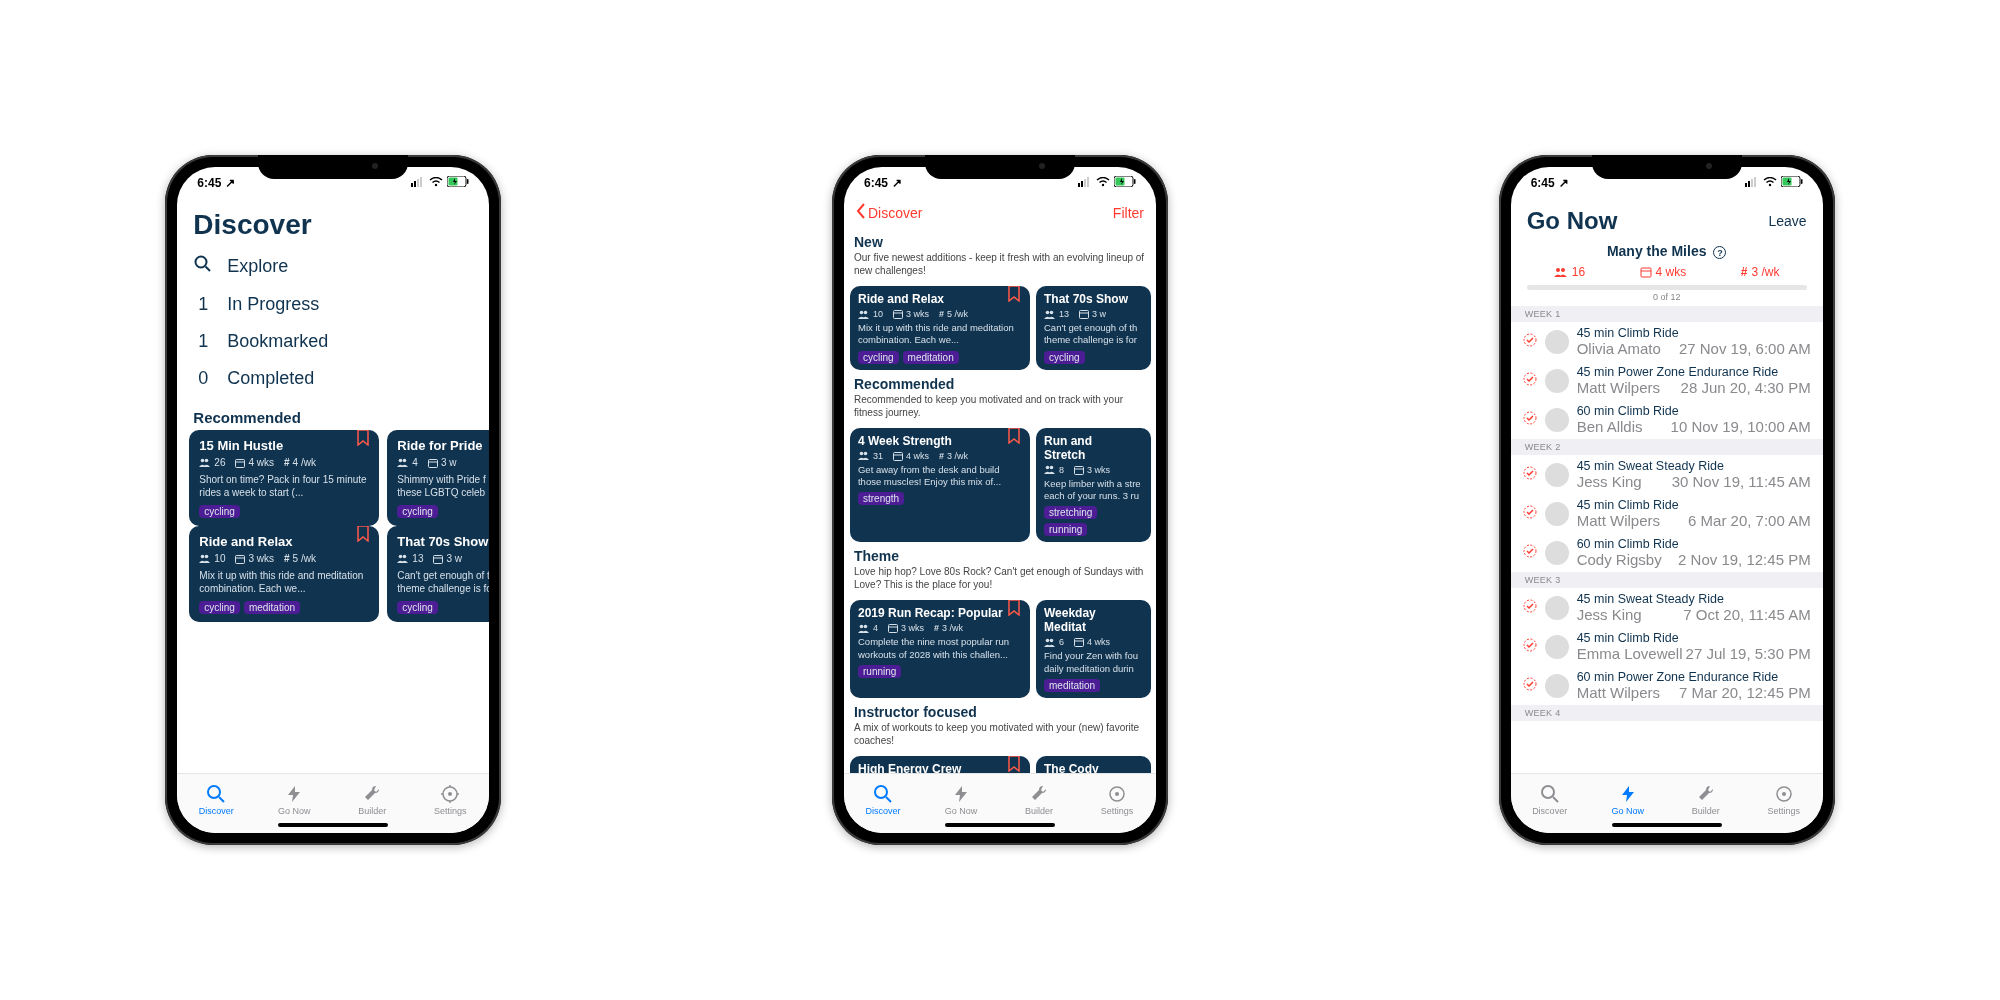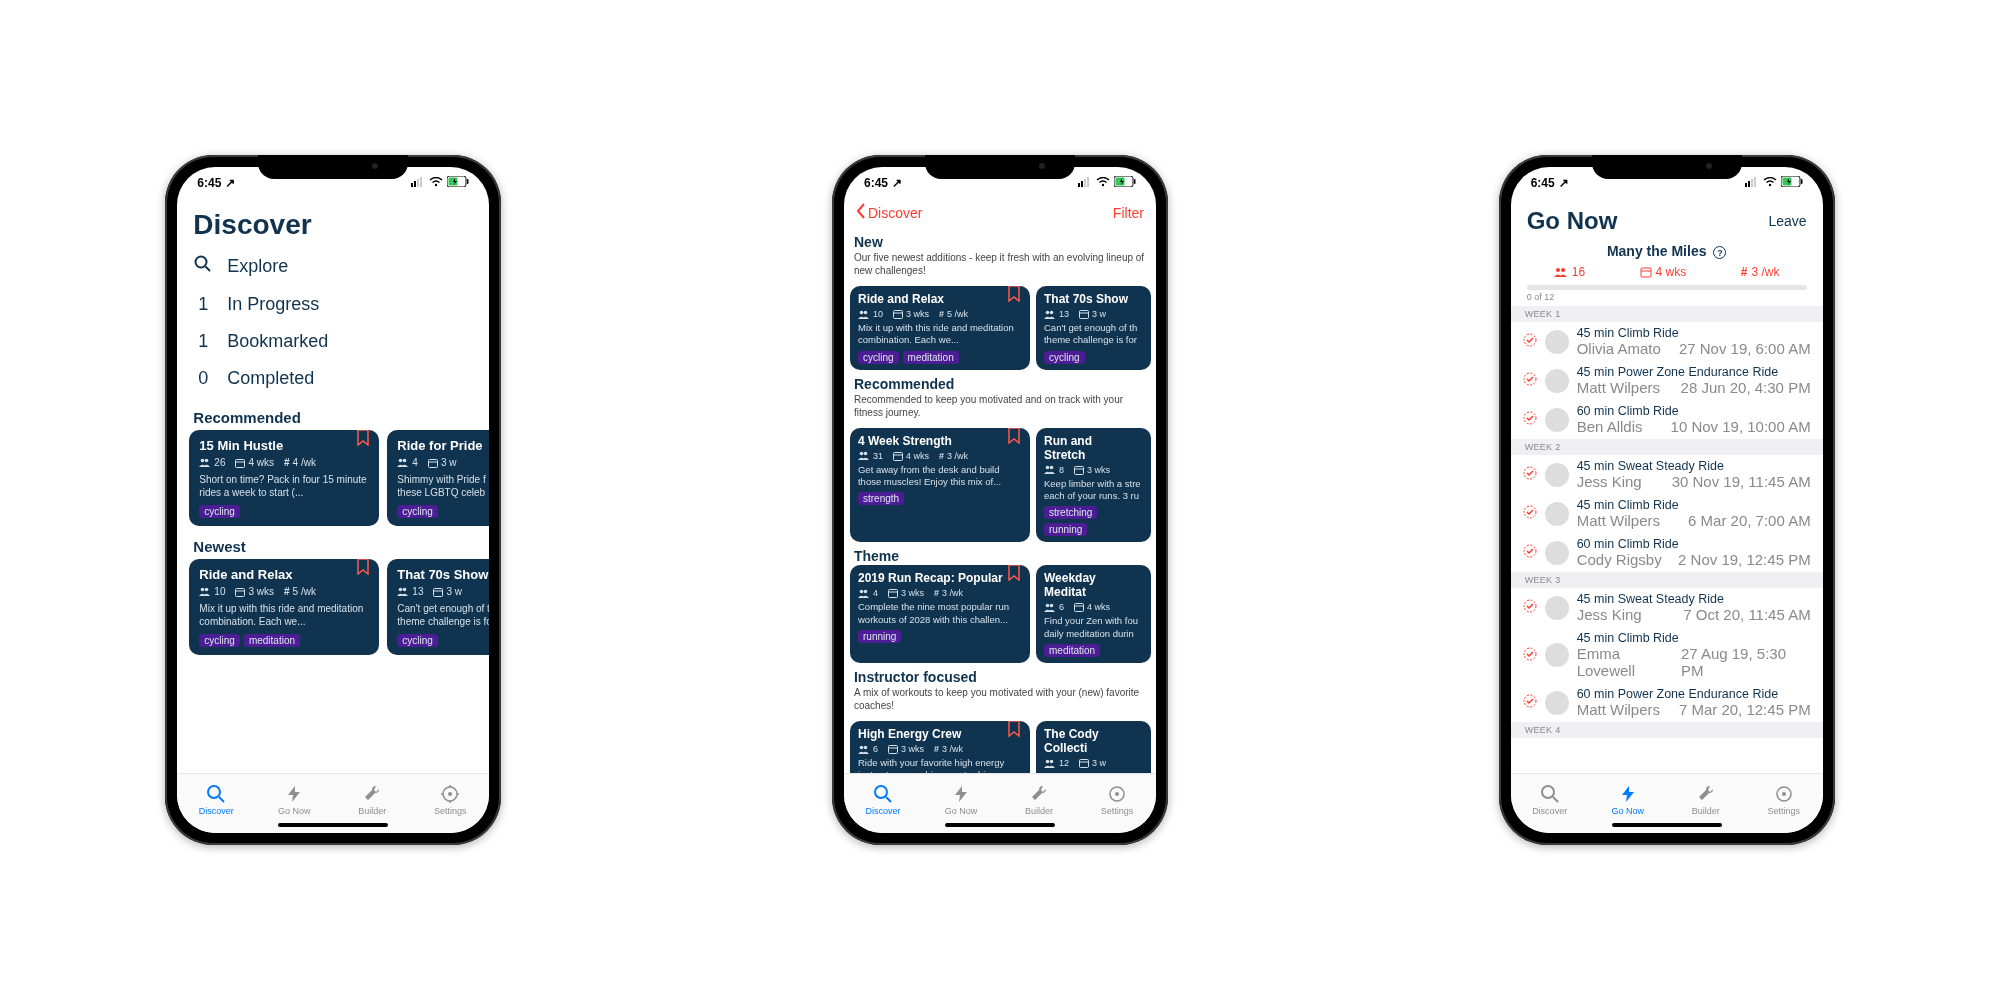--- a/index.html
+++ b/index.html
@@ -237,21 +237,21 @@
   .progress-wrap {
     padding: 2px 16px 4px;
     position:relative;
   }
   .progress-bar {
     height:5px;
     background:#e6e6e6;
     border-radius:3px;
   }
   .progress-text {
-    text-align:left;
+    text-align:center;
     font-size:9px;
     color:#888;
     margin-top:2px;
   }
   .week-header {
     background:#efeff4;
     font-size:9px;
     color:#8a8a8e;
     padding: 3px 14px;
     font-weight:500;
@@ -401,21 +401,20 @@
                   <line x1="0.5" y1="4" x2="9.5" y2="4" stroke="#d6e0e9"></line>
                 </svg> 3 w</span>
             </div>
     <div class="card-desc">Shimmy with Pride f these LGBTQ celeb</div>
     <div class="tags">
               <span class="tag">cycling</span>
             </div>
   </div>
         </div>
 
-      <div class="section-title">Newest</div>
       <div class="card-row" id="p1-new">
           <div class="card">
     <span class="bookmark"><svg width="12" height="16" viewBox="0 0 12 16">
                 <path d="M1 0 L11 0 L11 15 L6 11 L1 15 Z" fill="none" stroke="#ff5a4a" stroke-width="1.5"></path>
               </svg></span>
     <div class="card-title">Ride and Relax</div>
     <div class="card-meta">
               <span><svg width="12" height="9" viewBox="0 0 12 9">
                   <circle cx="3.5" cy="2.5" r="1.8" fill="#d6e0e9"></circle>
                   <circle cx="7.5" cy="2.5" r="1.8" fill="#d6e0e9"></circle>
@@ -623,20 +622,21 @@
                 </svg> 3 wks</span>
             </div>
     <div class="card-desc">Keep limber with a stre each of your runs. 3 ru</div>
     <div class="tags">
               <span class="tag">stretching</span>
               <span class="tag">running</span>
             </div>
   </div>
         </div>
         <div class="section-title">Theme</div>
+        <div class="section-sub">Love hip hop? Love 80s Rock? Can't get enough of Sundays with Love? This is the place for you!</div>
         <div class="card-row">
           <div class="card">
     <span class="bookmark"><svg width="12" height="16" viewBox="0 0 12 16">
                 <path d="M1 0 L11 0 L11 15 L6 11 L1 15 Z" fill="none" stroke="#ff5a4a" stroke-width="1.5"></path>
               </svg></span>
     <div class="card-title">2019 Run Recap: Popular</div>
     <div class="card-meta">
               <span><svg width="12" height="9" viewBox="0 0 12 9">
                   <circle cx="3.5" cy="2.5" r="1.8" fill="#d6e0e9"></circle>
                   <circle cx="7.5" cy="2.5" r="1.8" fill="#d6e0e9"></circle>
@@ -921,21 +921,21 @@
         <div class="workout-row">
       <span class="check"><svg width="14" height="14" viewBox="0 0 14 14">
               <circle cx="7" cy="7" r="6" stroke="#ff3b30" fill="none" stroke-dasharray="2 1.5"></circle>
               <path d="M4 7 L6 9 L10 5" stroke="#ff3b30" stroke-width="1.5" fill="none"></path>
             </svg></span>
       <span class="avatar av6"></span>
       <span class="wmain">
         <div class="wtitle">45 min Climb Ride</div>
         <div class="wsub">
           <span>Emma Lovewell</span>
-          <span>27 Aug 19, 5:30 PM</span>
+          <span>27 Jul 19, 5:30 PM</span>
         </div>
       </span>
     </div>
         <div class="workout-row">
       <span class="check"><svg width="14" height="14" viewBox="0 0 14 14">
               <circle cx="7" cy="7" r="6" stroke="#ff3b30" fill="none" stroke-dasharray="2 1.5"></circle>
               <path d="M4 7 L6 9 L10 5" stroke="#ff3b30" stroke-width="1.5" fill="none"></path>
             </svg></span>
       <span class="avatar av2"></span>
       <span class="wmain">

